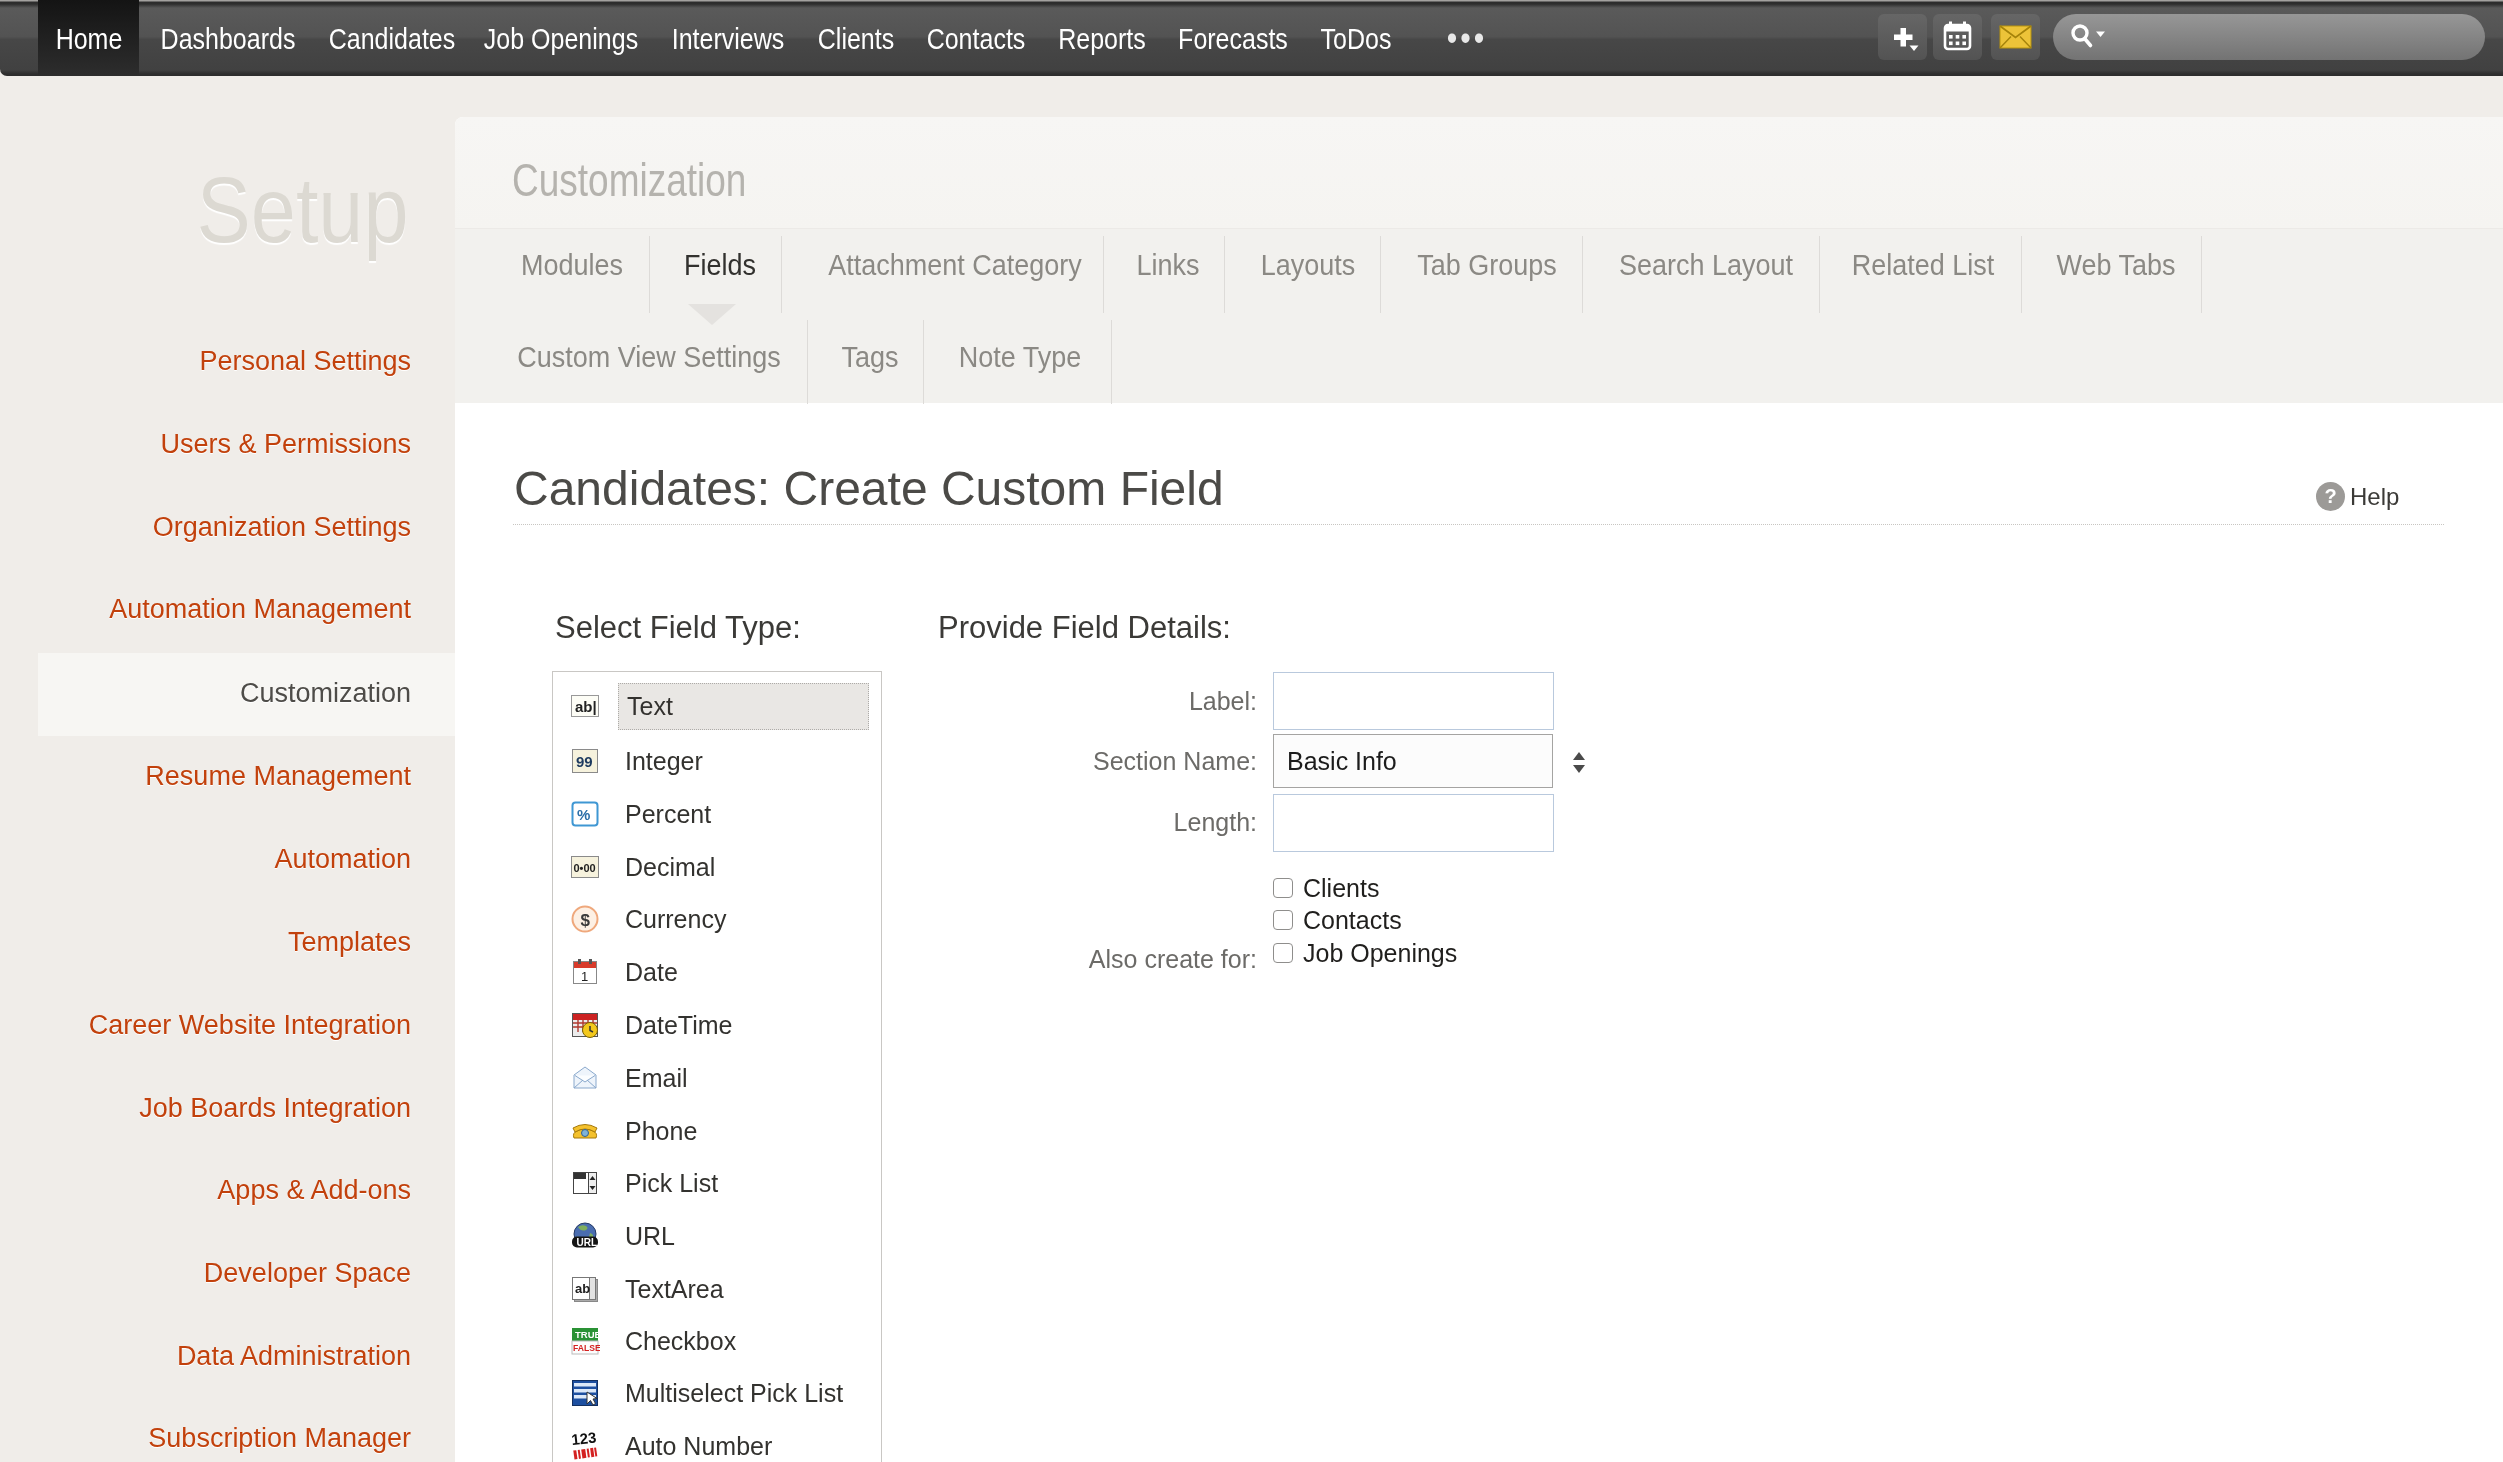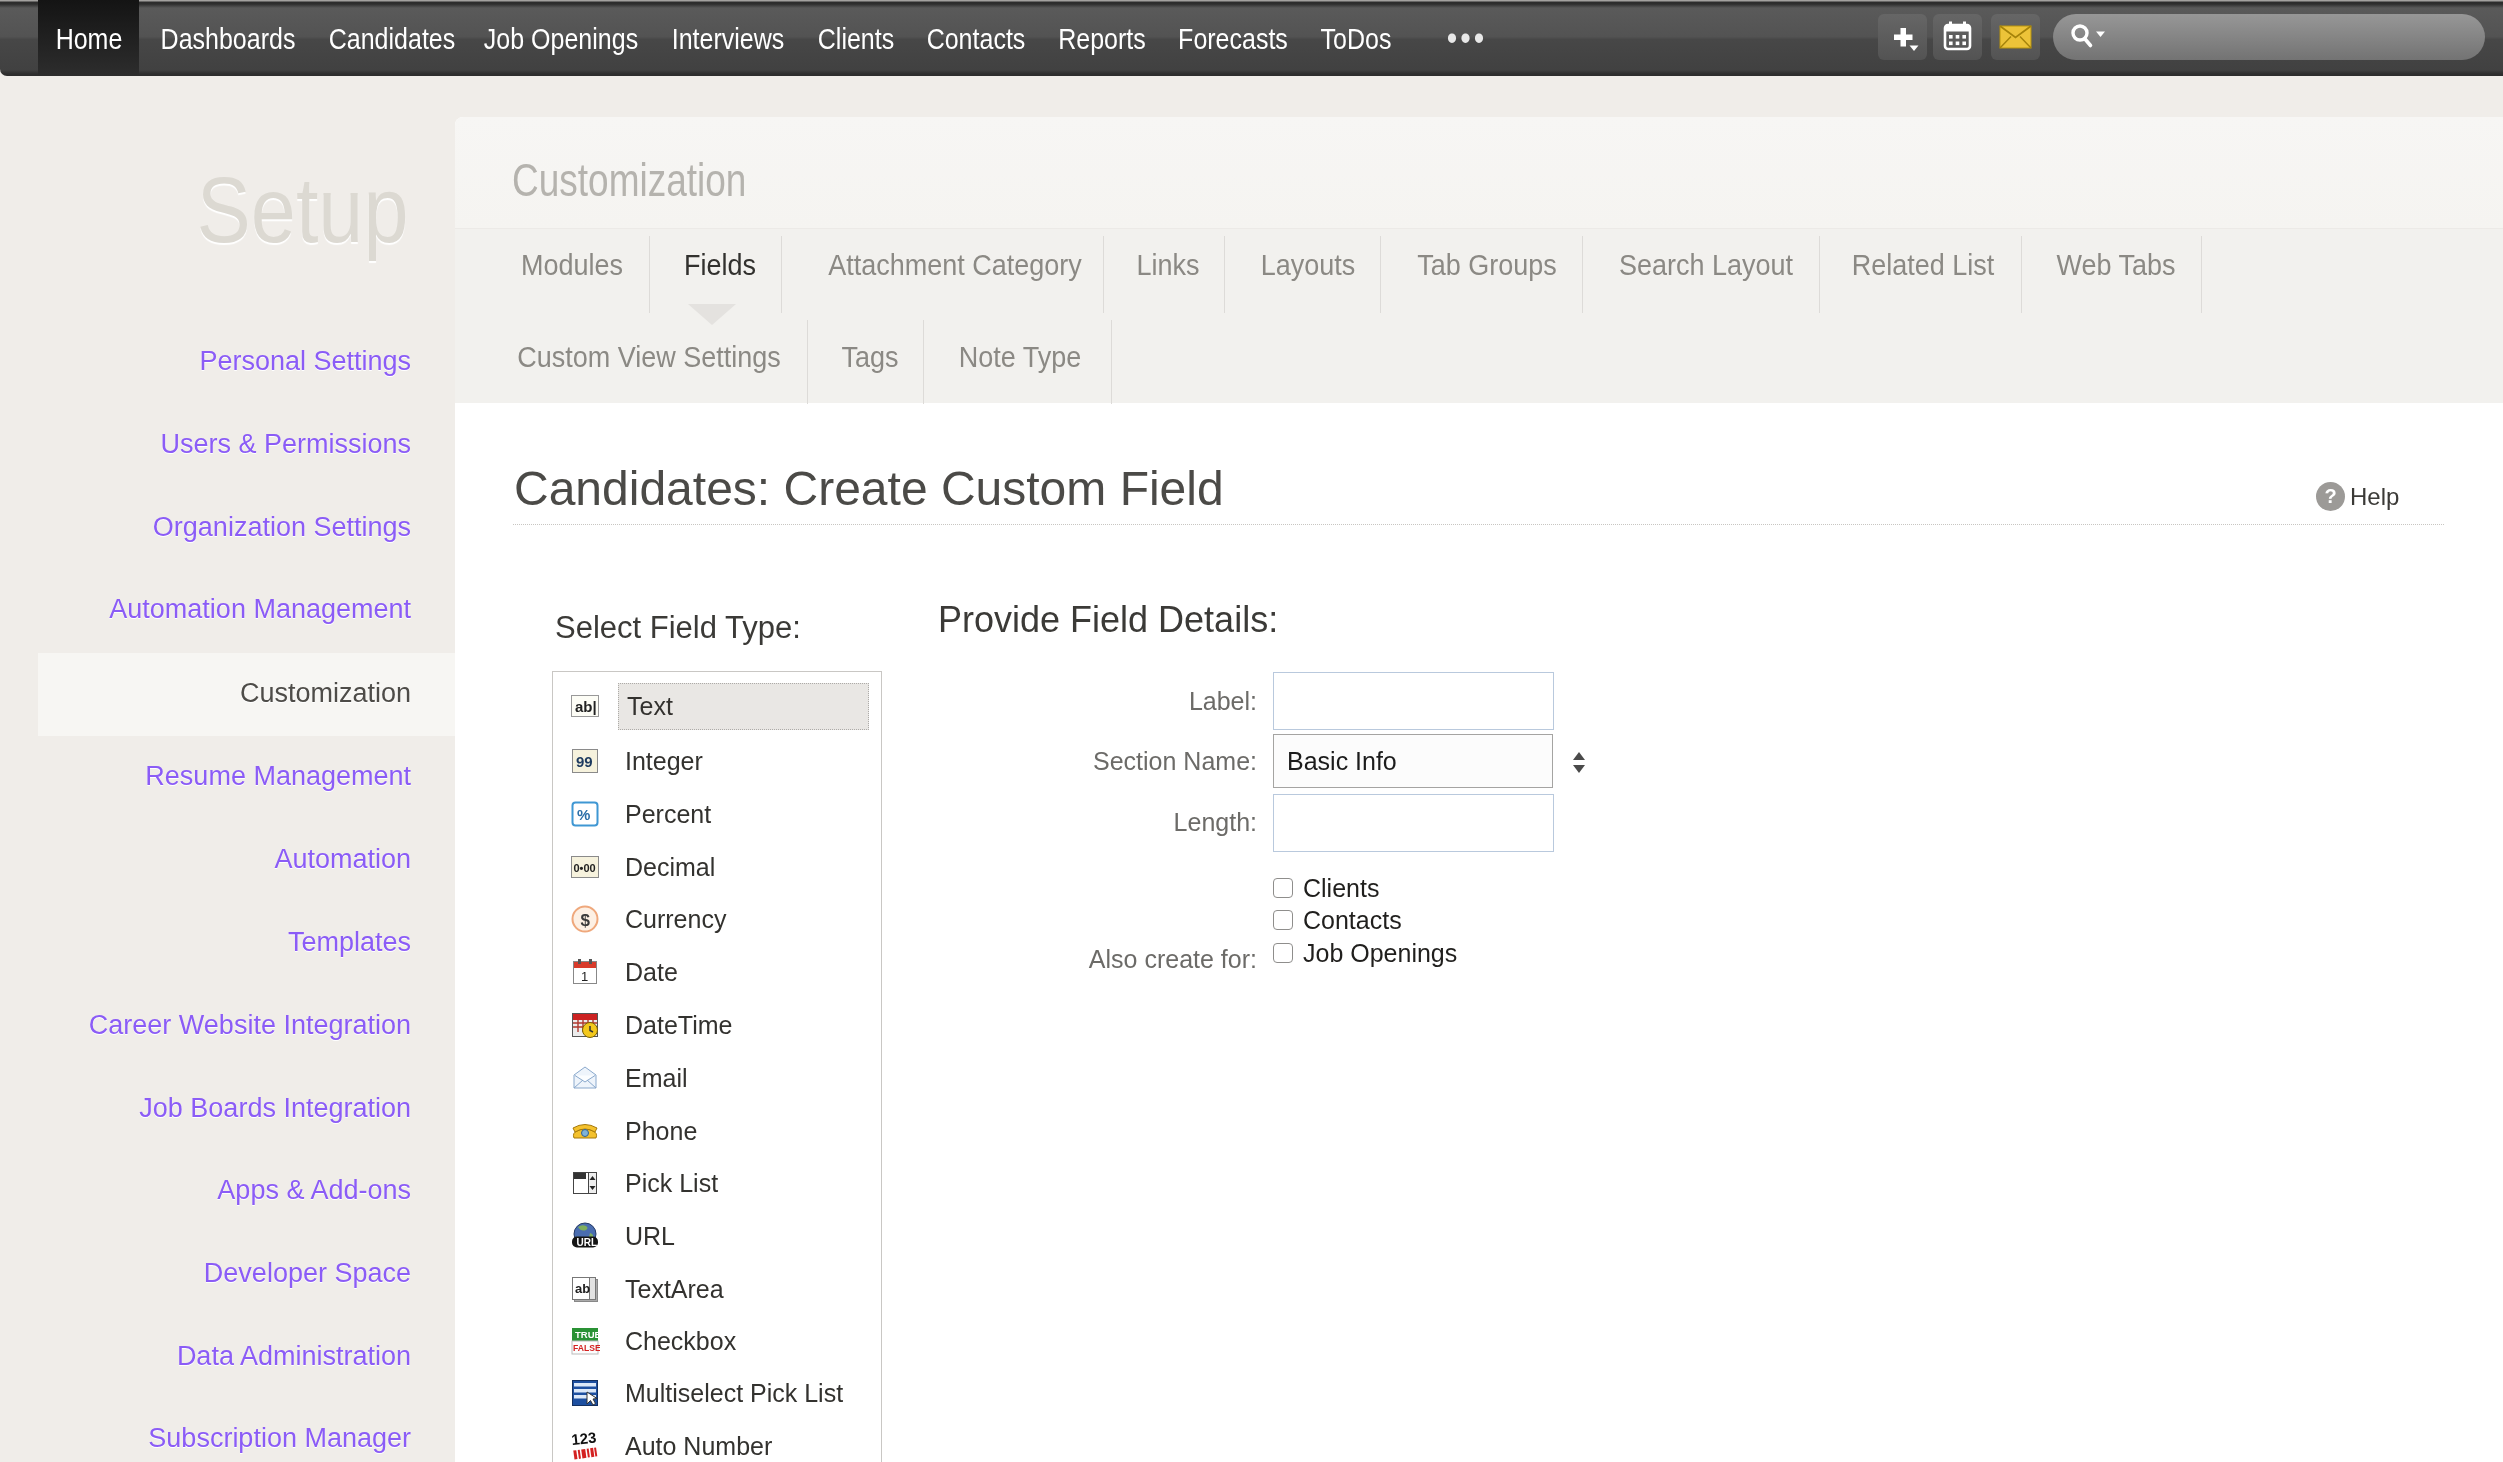--- a/index.html
+++ b/index.html
@@ -13,42 +13,42 @@
 .navitem { position:absolute; top:0; height:76px; line-height:76px; color:#fff; font-size:25px; transform:translateX(-50%) scaleY(1.18); white-space:nowrap; }
 #homebox { position:absolute; left:38px; top:0; width:101px; height:76px; background:linear-gradient(180deg,#141414,#2d2d2d); }
 .tbtn { position:absolute; top:14px; width:49px; height:46px; border-radius:6px;
   background:linear-gradient(180deg,#666666,#535353); }
 #searchpill { position:absolute; left:2053px; top:14px; width:432px; height:46px; border-radius:23px;
   background:linear-gradient(180deg,#979797,#737373); }
 
 
 #sidebar { position:absolute; left:0; top:76px; width:455px; height:1386px; }
 #setuplogo { position:absolute; right:47px; top:82px; font-size:92px; color:#dcd9d2; text-shadow:0 2px 1px #ffffff; transform:scaleX(0.88); transform-origin:right center; }
-.sitem { position:absolute; right:44px; color:#8b5cf6; font-size:27px; text-shadow:0 1px 0 #fff; white-space:nowrap; transform:translateY(-50%); }
+.sitem { position:absolute; right:44px; color:#c2410c; font-size:27px; text-shadow:0 1px 0 #fff; white-space:nowrap; transform:translateY(-50%); }
 #activerow { position:absolute; left:38px; top:577px; width:417px; height:83px; background:#f7f6f3; }
 
 
 #panel { position:absolute; left:455px; top:117px; width:2048px; height:1345px; background:#fff; border-radius:8px 0 0 0; }
 #phead1 { position:absolute; left:0; top:0; width:2048px; height:111px; background:linear-gradient(180deg,#f7f6f4,#f5f4f1); border-radius:8px 0 0 0; }
 #phead2 { position:absolute; left:0; top:111px; width:2048px; height:175px; background:#f2f1ee; border-top:1px solid #eceae7; }
 #ptitle { position:absolute; left:57px; top:38px; font-size:37px; color:#b5b3ae; transform:scaleY(1.25); transform-origin:left top; }
 .tab1 { position:absolute; top:119px; height:58px; line-height:58px; font-size:27px; color:#8b8984; transform:translateX(-50%) scaleY(1.1); white-space:nowrap; }
 .tab2 { position:absolute; top:207px; height:66px; line-height:66px; font-size:27px; color:#8b8984; transform:translateX(-50%) scaleY(1.1); white-space:nowrap; }
 .vsep1 { position:absolute; top:119px; width:1px; height:77px; background:#dddbd8; }
 .vsep2 { position:absolute; top:203px; width:1px; height:84px; background:#dddbd8; }
 #fieldtri { position:absolute; left:233px; top:187px; width:0; height:0; border-left:24px solid transparent; border-right:24px solid transparent; border-top:21px solid #e4e2df; }
 
 
 #h1title { position:absolute; left:59px; top:344px; font-size:48px; color:#4b4a47; }
 #helpwrap { position:absolute; left:1861px; top:365px; }
 #helpcirc { display:inline-block; width:29px; height:29px; border-radius:50%; background:#9c9a97; color:#fff; font-size:20px; font-weight:bold; text-align:center; line-height:29px; vertical-align:middle; }
 #helptext { font-size:24px; color:#3b3a37; vertical-align:middle; margin-left:5px; }
 #dotline { position:absolute; left:58px; top:407px; width:1931px; border-top:1px dotted #c8c6c2; }
 #sftlabel { position:absolute; left:100px; top:493px; font-size:31px; color:#3b3a37; }
-#pfdlabel { position:absolute; left:483px; top:482px; font-size:36px; color:#3b3a37; }
+#pfdlabel { position:absolute; left:483px; top:493px; font-size:31px; color:#3b3a37; }
 
 
 #listbox { position:absolute; left:97px; top:554px; width:330px; height:800px; border:1px solid #c9c7c4; background:#fff; }
 .lrow { position:absolute; left:0; width:328px; height:53px; }
 .licon { position:absolute; left:17px; top:11px; width:30px; height:30px; }
 .ltext { position:absolute; left:72px; top:0; height:53px; line-height:53px; font-size:25px; color:#33322f; white-space:nowrap; }
 #seltext { position:absolute; left:65px; top:3px; width:251px; height:47px; background:#e9e7e4; border:1px dotted #adaba8; }
 #seltext span { position:absolute; left:8px; top:0; height:45px; line-height:45px; font-size:25px; color:#33322f; }
 
 

